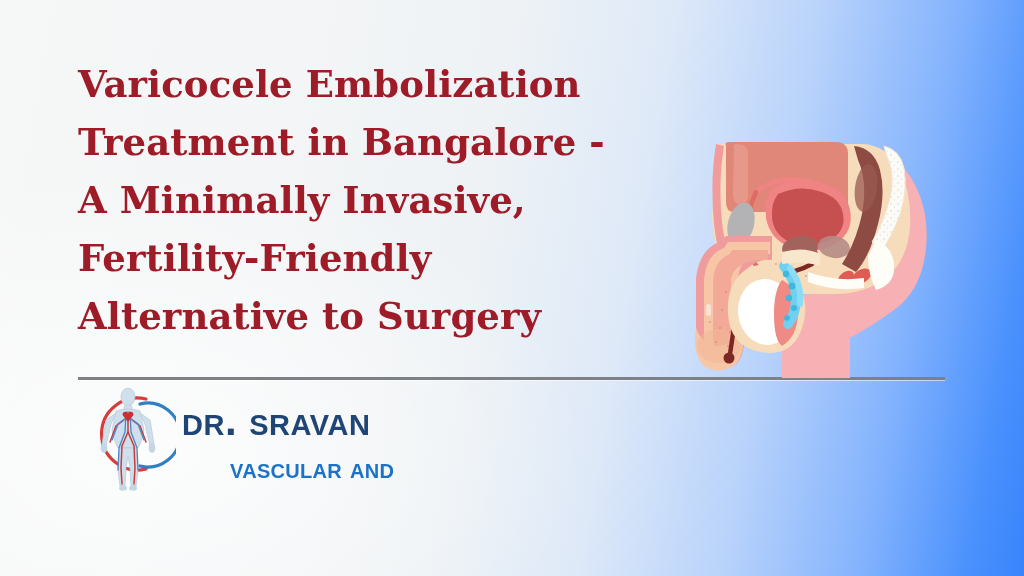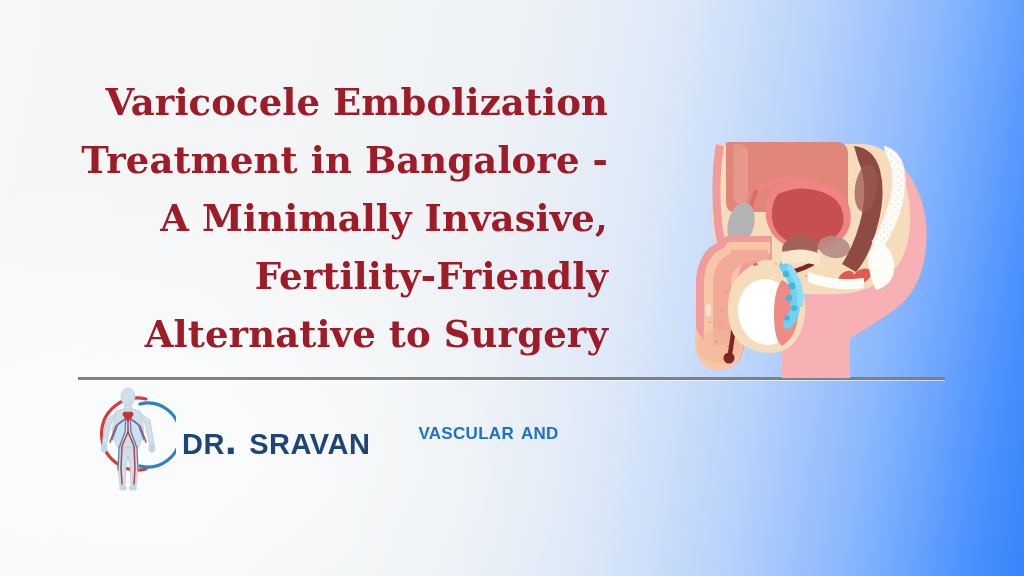--- a/index.html
+++ b/index.html
@@ -30,65 +30,64 @@
   #bg-wash {
     position:absolute; inset:0;
     background:
       radial-gradient(ellipse 70% 80% at 14% 78%, rgba(255,255,255,.75), rgba(255,255,255,0) 62%);
     pointer-events:none;
   }
 
   
   #headline {
     position:absolute;
-    left:78px; top:73px;
+    left:78px; top:55px;
     width:530px;
     color:#9e1b28;
     font-family:"DejaVu Serif","Liberation Serif",serif;
     font-weight:700;
     font-size:37px;
     line-height:58px;
     letter-spacing:.1px;
     white-space:pre-line;
-    text-align:right;
   }
 
   
   #divider {
     position:absolute;
     left:78px; top:377px;
     width:867px; height:3px;
     background:#7d8186;
     box-shadow:0 1px 0 rgba(255,255,255,.55);
   }
 
   
   #logo {
     position:absolute;
     left:80px; top:386px;
     display:flex; align-items:center; gap:6px;
   }
   #logo-mark { width:96px; height:108px; flex:none; display:block; }
-  #logo-text { display:flex; flex-direction:row; }
+  #logo-text { display:flex; flex-direction:column;gap:13px; }
   #logo-name {
     color:#1f4574;
     font-family:"Liberation Sans",sans-serif;
     font-weight:700;
     font-size:42px;
     line-height:44px;
     letter-spacing:.5px;
     font-variant:small-caps;
     text-transform:lowercase;
   }
   #logo-name::first-letter { font-size:42px; }
   .sub {
     color:#1b72c6;
     font-family:"Liberation Sans",sans-serif;
     font-weight:700;
-    font-size:24px;
+    font-size:28px;
     line-height:25px;
     letter-spacing:.3px;
     font-variant:small-caps;
     text-transform:lowercase;
     text-align:center;
   }
   #logo-sub1 { padding-left:48px; }
   #logo-sub2 { padding-left:6px; }
 
   

